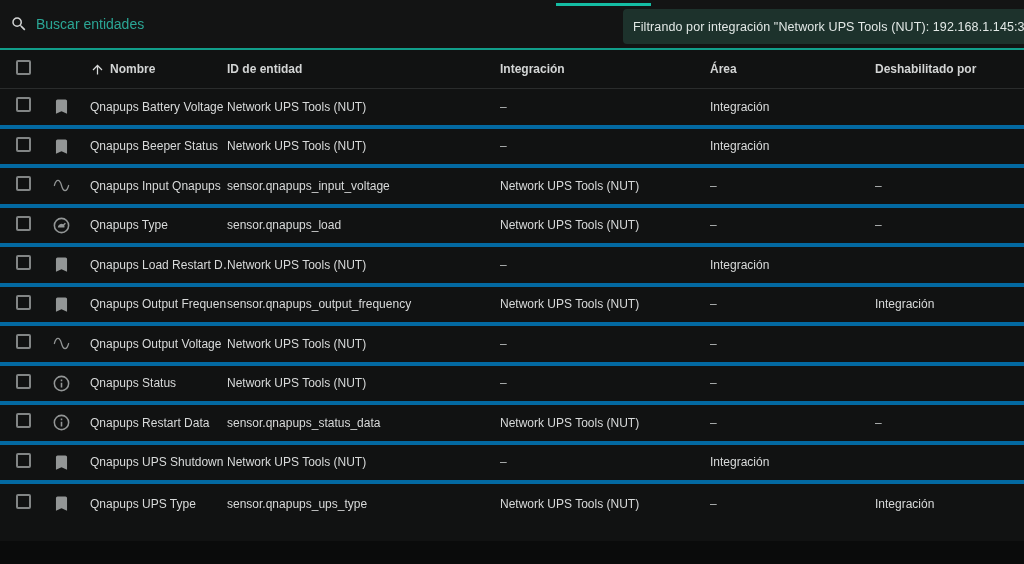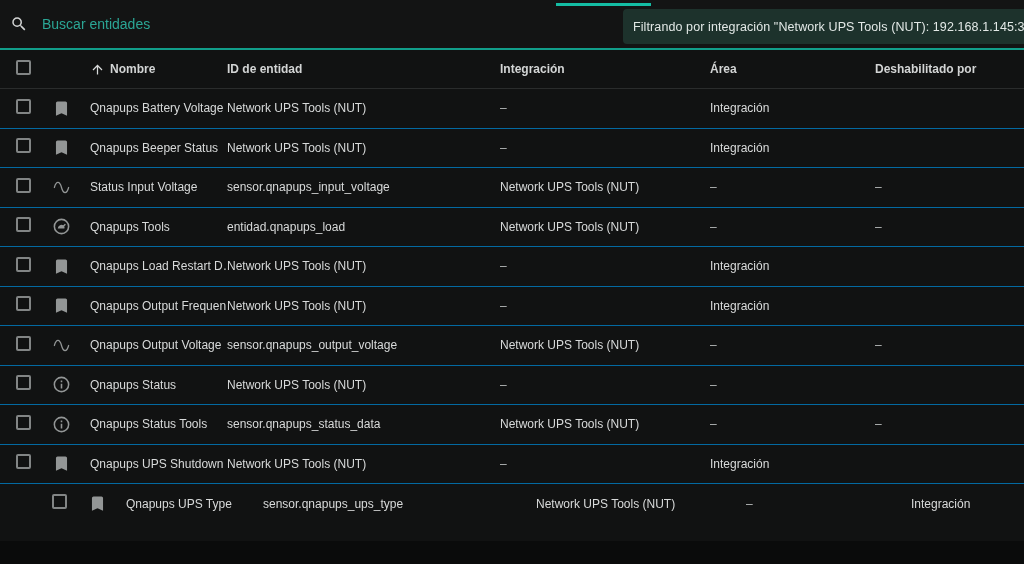--- a/index.html
+++ b/index.html
@@ -24,21 +24,21 @@
     background: var(--accent); z-index: 5;
   }
   .toolbar-underline {
     position: absolute; left: 0; top: 48px; width: 1024px; height: 2px;
     background: var(--accent-dim); z-index: 4;
   }
   .search-icon { margin-left: 10px; width: 18px; height: 18px; color: #d2d4d4; flex: 0 0 auto; }
   .search-icon svg { width: 18px; height: 18px; display: block; }
   .search-input {
     background: transparent; border: none; outline: none;
-    margin-left: 14px; width: 420px; height: 30px;
+    margin-left: 8px; width: 420px; height: 30px;
     font-family: inherit; font-size: 14px; color: #fdba74;
   }
   .search-input::placeholder { color: var(--accent-placeholder); opacity: 1; }
   
   .filter-chip {
     position: absolute; left: 623px; top: 9px; width: 401px; height: 35px;
     background: #1d322c; border-radius: 4px 0 0 4px;
     display: flex; align-items: center; white-space: nowrap; overflow: hidden;
     z-index: 6;
   }
@@ -48,22 +48,22 @@
   
   .table { position: absolute; left: 0; top: 50px; width: 1024px; }
   .tr {
     display: grid;
     grid-template-columns: 36px 38px 137px 273px 210px 165px 1fr;
     align-items: center;
     padding-left: 16px;
     height: 39.5px;
   }
   .thead { height: 39px; border-bottom: 1px solid #2a2c2c; }
-  .tbody .tr { border-bottom: 1px solid #0369a1; }
-  .tbody .tr:last-child { border-bottom: none; margin-left: 36px; }
+  .tbody .tr { border-bottom: 4px solid #0369a1; }
+  .tbody .tr:last-child { border-bottom: none; }
   .th {
     font-size: 12px; font-weight: 700; color: #d3d5d5; white-space: nowrap;
     display: flex; cursor: pointer;
   }
   .sort-arrow { width: 15px; height: 15px; margin-right: 5px; color: #d9dbdb; }
   .sort-arrow svg { width: 15px; height: 15px; display: block; }
   .cell {
     font-size: 12px; color: #d8dada; white-space: nowrap; overflow: hidden;
   }
   .cell.dim { color: #b9bcbc; }
@@ -173,36 +173,36 @@
         <span class="cell">Integración</span>
       </div>
 
       <div class="tr">
         <span><span class="checkbox"></span></span>
         <span class="row-icon">
             <svg viewBox="0 0 24 24">
               <use href="#i-sine-wave"></use>
             </svg>
           </span>
-        <span class="cell">Status Input Voltage</span>
+        <span class="cell">Qnapups Input Qnapups</span>
         <span class="cell">sensor.qnapups_input_voltage</span>
         <span class="cell">Network UPS Tools (NUT)</span>
         <span class="cell dim">–</span>
         <span class="cell dim">–</span>
       </div>
 
       <div class="tr">
         <span><span class="checkbox"></span></span>
         <span class="row-icon">
             <svg viewBox="0 0 24 24">
               <use href="#i-gauge"></use>
             </svg>
           </span>
-        <span class="cell">Qnapups Tools</span>
-        <span class="cell">entidad.qnapups_load</span>
+        <span class="cell">Qnapups Type</span>
+        <span class="cell">sensor.qnapups_load</span>
         <span class="cell">Network UPS Tools (NUT)</span>
         <span class="cell dim">–</span>
         <span class="cell dim">–</span>
       </div>
 
       <div class="tr">
         <span><span class="checkbox"></span></span>
         <span class="row-icon">
             <svg viewBox="0 0 24 24">
               <use href="#i-bookmark"></use>
@@ -215,34 +215,34 @@
       </div>
 
       <div class="tr">
         <span><span class="checkbox"></span></span>
         <span class="row-icon">
             <svg viewBox="0 0 24 24">
               <use href="#i-bookmark"></use>
             </svg>
           </span>
         <span class="cell">Qnapups Output Frequen…</span>
+        <span class="cell">sensor.qnapups_output_frequency</span>
         <span class="cell">Network UPS Tools (NUT)</span>
         <span class="cell dim">–</span>
         <span class="cell">Integración</span>
       </div>
 
       <div class="tr">
         <span><span class="checkbox"></span></span>
         <span class="row-icon">
             <svg viewBox="0 0 24 24">
               <use href="#i-sine-wave"></use>
             </svg>
           </span>
         <span class="cell">Qnapups Output Voltage</span>
-        <span class="cell">sensor.qnapups_output_voltage</span>
         <span class="cell">Network UPS Tools (NUT)</span>
         <span class="cell dim">–</span>
         <span class="cell dim">–</span>
       </div>
 
       <div class="tr">
         <span><span class="checkbox"></span></span>
         <span class="row-icon">
             <svg viewBox="0 0 24 24">
               <use href="#i-information"></use>
@@ -254,21 +254,21 @@
         <span class="cell dim">–</span>
       </div>
 
       <div class="tr">
         <span><span class="checkbox"></span></span>
         <span class="row-icon">
             <svg viewBox="0 0 24 24">
               <use href="#i-information"></use>
             </svg>
           </span>
-        <span class="cell">Qnapups Status Tools</span>
+        <span class="cell">Qnapups Restart Data</span>
         <span class="cell">sensor.qnapups_status_data</span>
         <span class="cell">Network UPS Tools (NUT)</span>
         <span class="cell dim">–</span>
         <span class="cell dim">–</span>
       </div>
 
       <div class="tr">
         <span><span class="checkbox"></span></span>
         <span class="row-icon">
             <svg viewBox="0 0 24 24">

